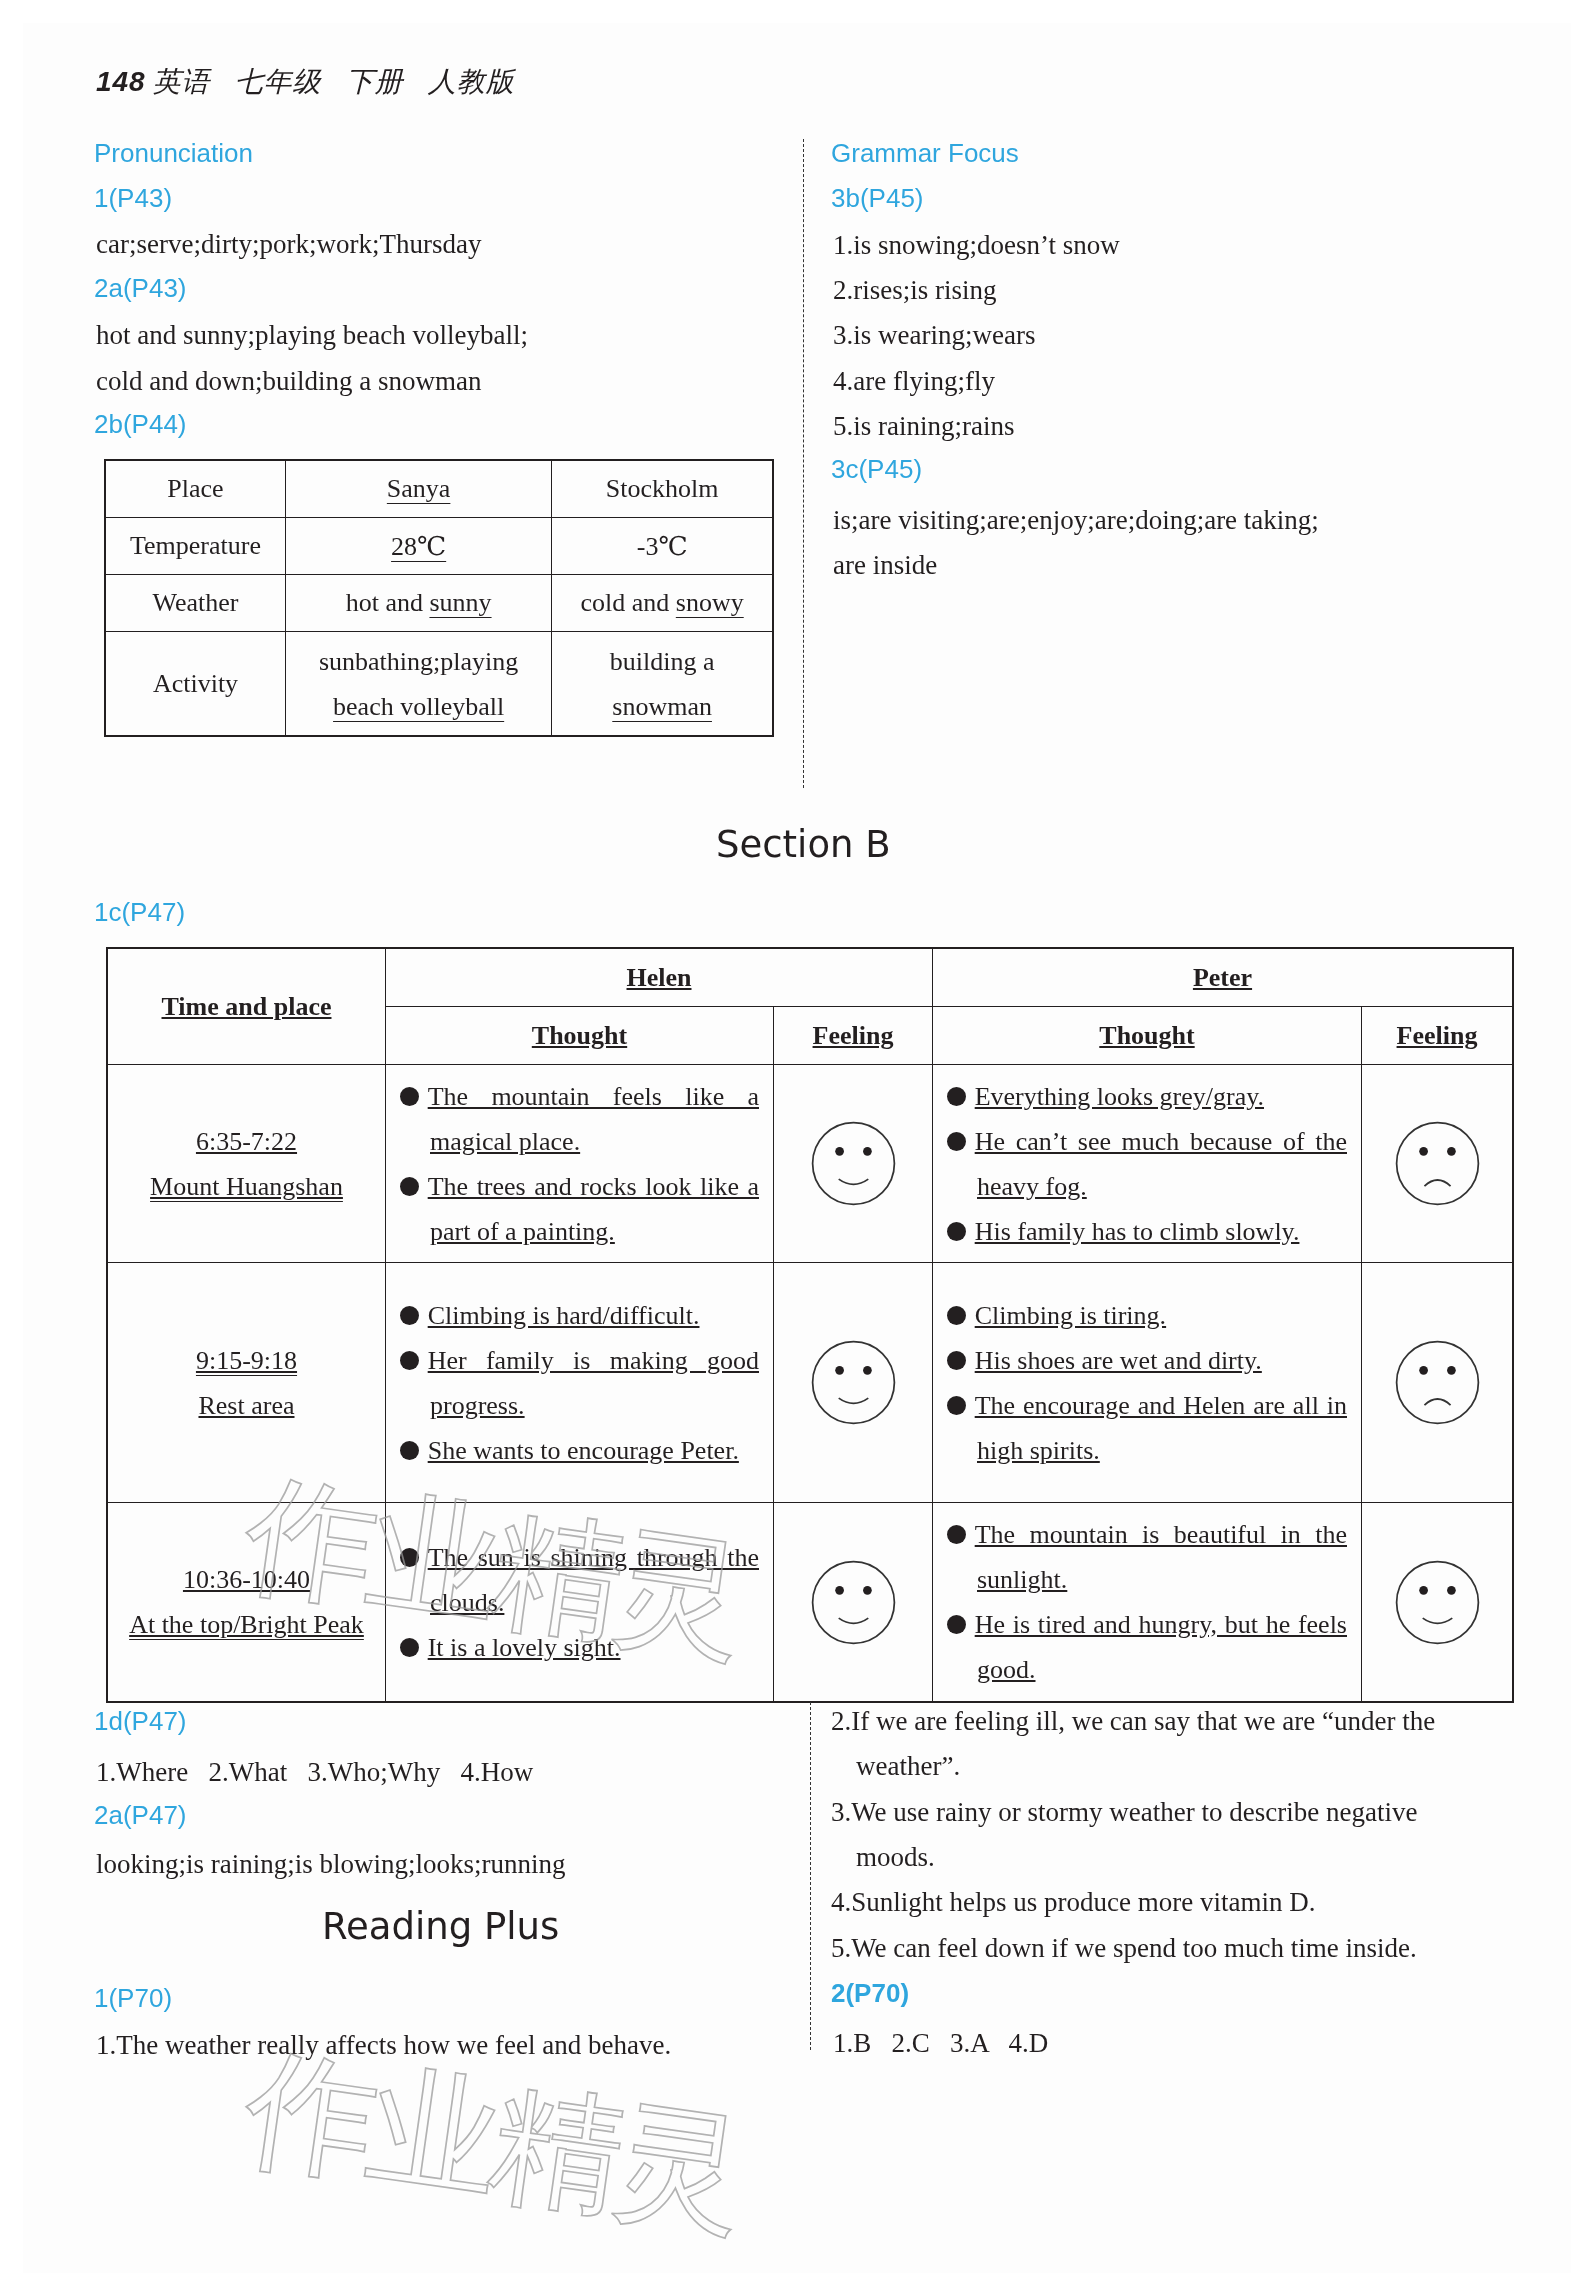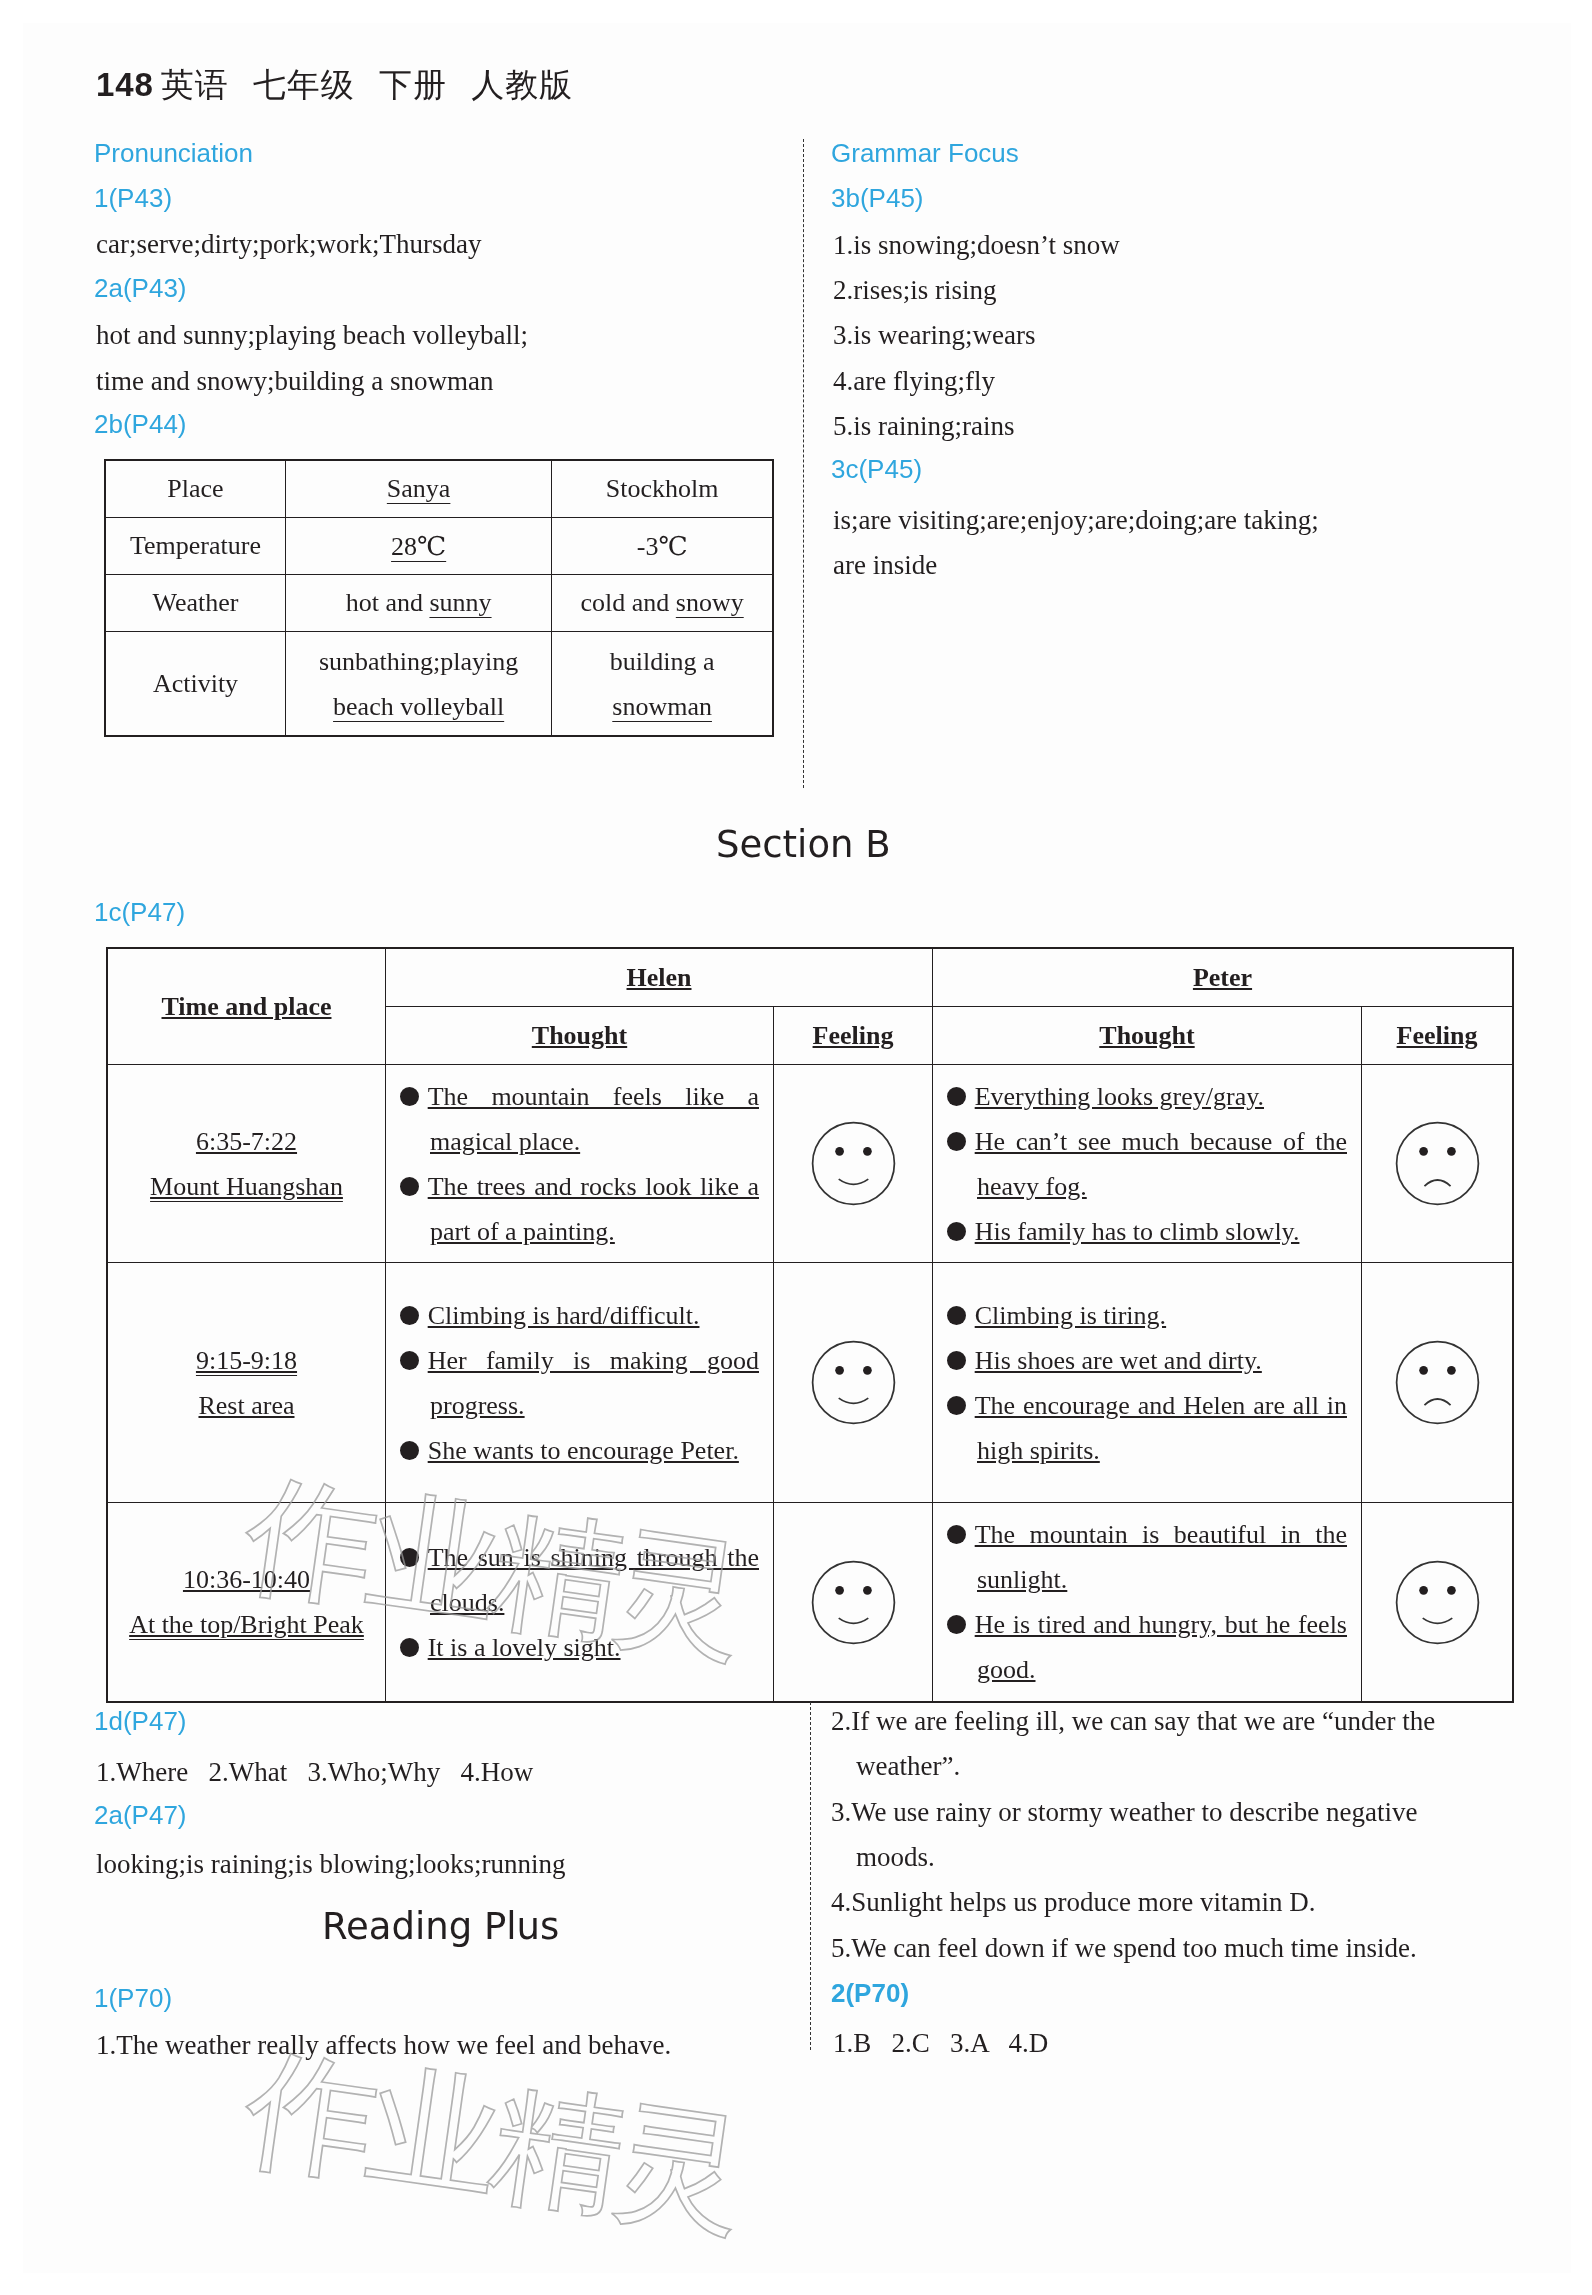--- a/index.html
+++ b/index.html
@@ -1,19 +1,19 @@
 <!DOCTYPE html>
 <html style="font-size:14px"><head>
 <meta charset="utf-8">
 <style>
   html, body { margin:0; padding:0; background:#ffffff; }
   body { width:1592px; height:2295px; position:relative; overflow:hidden; font-family:"Liberation Serif", "DejaVu Serif", serif; color:#231f20; }
   .page { position:absolute; left:22.6px; top:22.6px; width:1548px; height:2250px; background:#fdfdfd; }
   .abs { position:absolute; }
-  .hdr { left:96px; top:63px; font-family:"Liberation Sans","DejaVu Sans",sans-serif; font-size:33px; color:#231f20; letter-spacing:0.9px; white-space:pre; }
+  .hdr { left:96px; top:63px; font-family:"Liberation Sans","DejaVu Sans",sans-serif; font-size:28px; color:#231f20; letter-spacing:0.9px; white-space:pre;font-style:italic; }
   .hdr .pg { font-weight:bold; margin-right:7px; }
   .hdr .part { margin-right:24.4px; }
   .blue { color:#2fa6de; font-family:"Liberation Sans","DejaVu Sans",sans-serif; font-size:26px; }
   .txt { font-size:27px; line-height:45px; white-space:nowrap; }
   .u { text-decoration:underline; text-underline-offset:6.1px; text-decoration-thickness:1.3px; }
   .sect { font-family:"DejaVu Sans","Liberation Sans",sans-serif; font-size:37px; color:#231f20; }
   .vdash { position:absolute; width:0; border-left:1.7px dashed #333; }
   table { border-collapse:collapse; }
   table.t1 { position:absolute; left:104px; top:459px; width:670px; border:2.6px solid #231f20; }
   table.t1 td, table.t1 th { border:1.3px solid #231f20; text-align:center; font-size:26px; height:56px; padding:0 5.2px; }
@@ -33,21 +33,21 @@
 
 <div class="page"></div>
 
 <div class="abs hdr"><span class="pg">148</span><span class="part">英语</span><span class="part">七年级</span><span class="part">下册</span><span>人教版</span></div>
 
 <div class="abs blue" style="left:94px;top:138px;">Pronunciation</div>
 <div class="abs blue" style="left:94px;top:183px;">1(P43)</div>
 <div class="abs txt" style="left:96px;top:222px;">car;serve;dirty;pork;work;Thursday</div>
 <div class="abs blue" style="left:94px;top:273px;">2a(P43)</div>
 <div class="abs txt" style="left:96px;top:313px;">hot and sunny;playing beach volleyball;</div>
-<div class="abs txt" style="left:96px;top:359px;">time and snowy;building a snowman</div>
+<div class="abs txt" style="left:96px;top:359px;">cold and down;building a snowman</div>
 <div class="abs blue" style="left:94px;top:409px;">2b(P44)</div>
 
 <table class="t1">
   <tbody>
   <tr>
     <td>Place</td>
     <td><span class="u">Sanya</span></td>
     <td>Stockholm</td>
   </tr>
   <tr>

